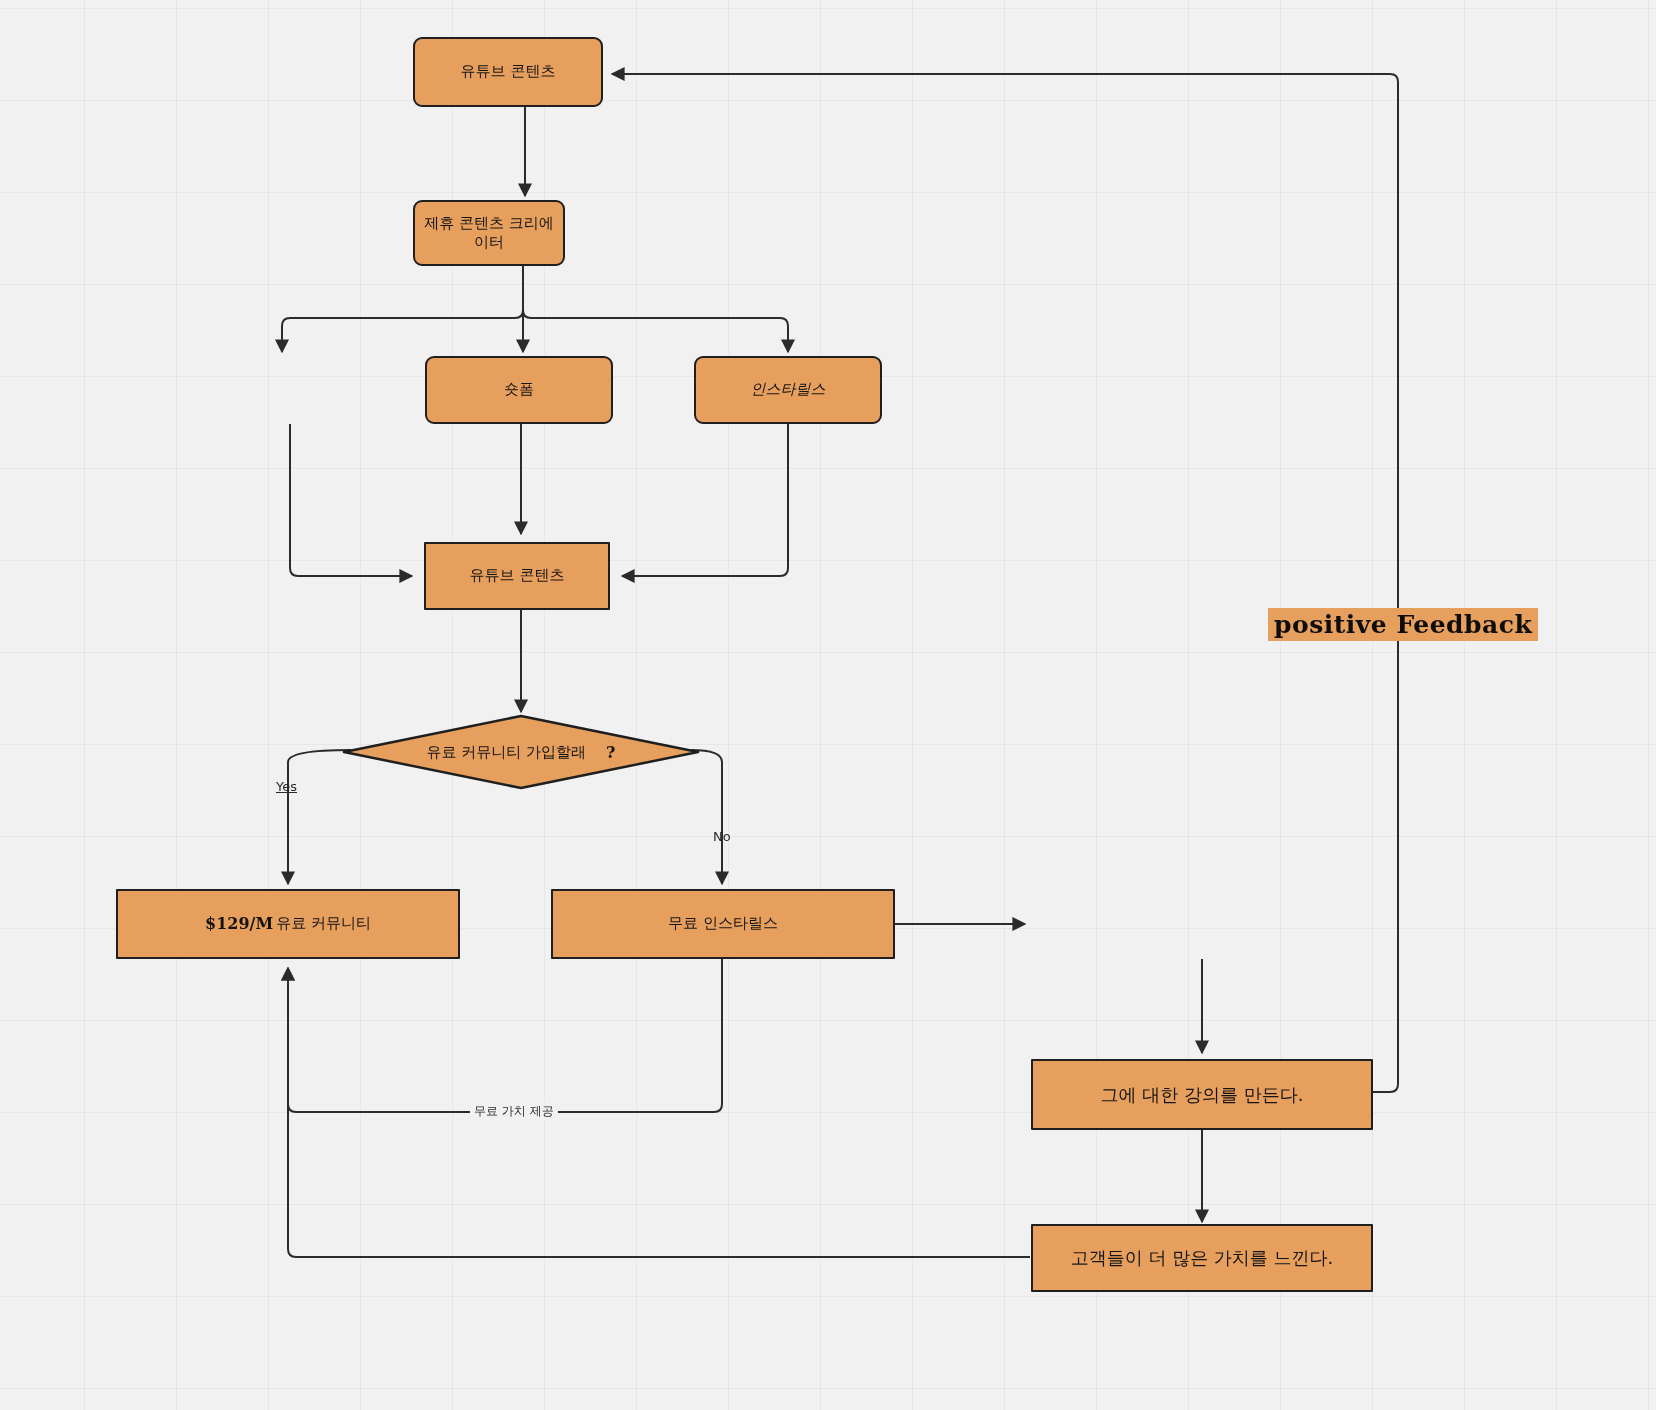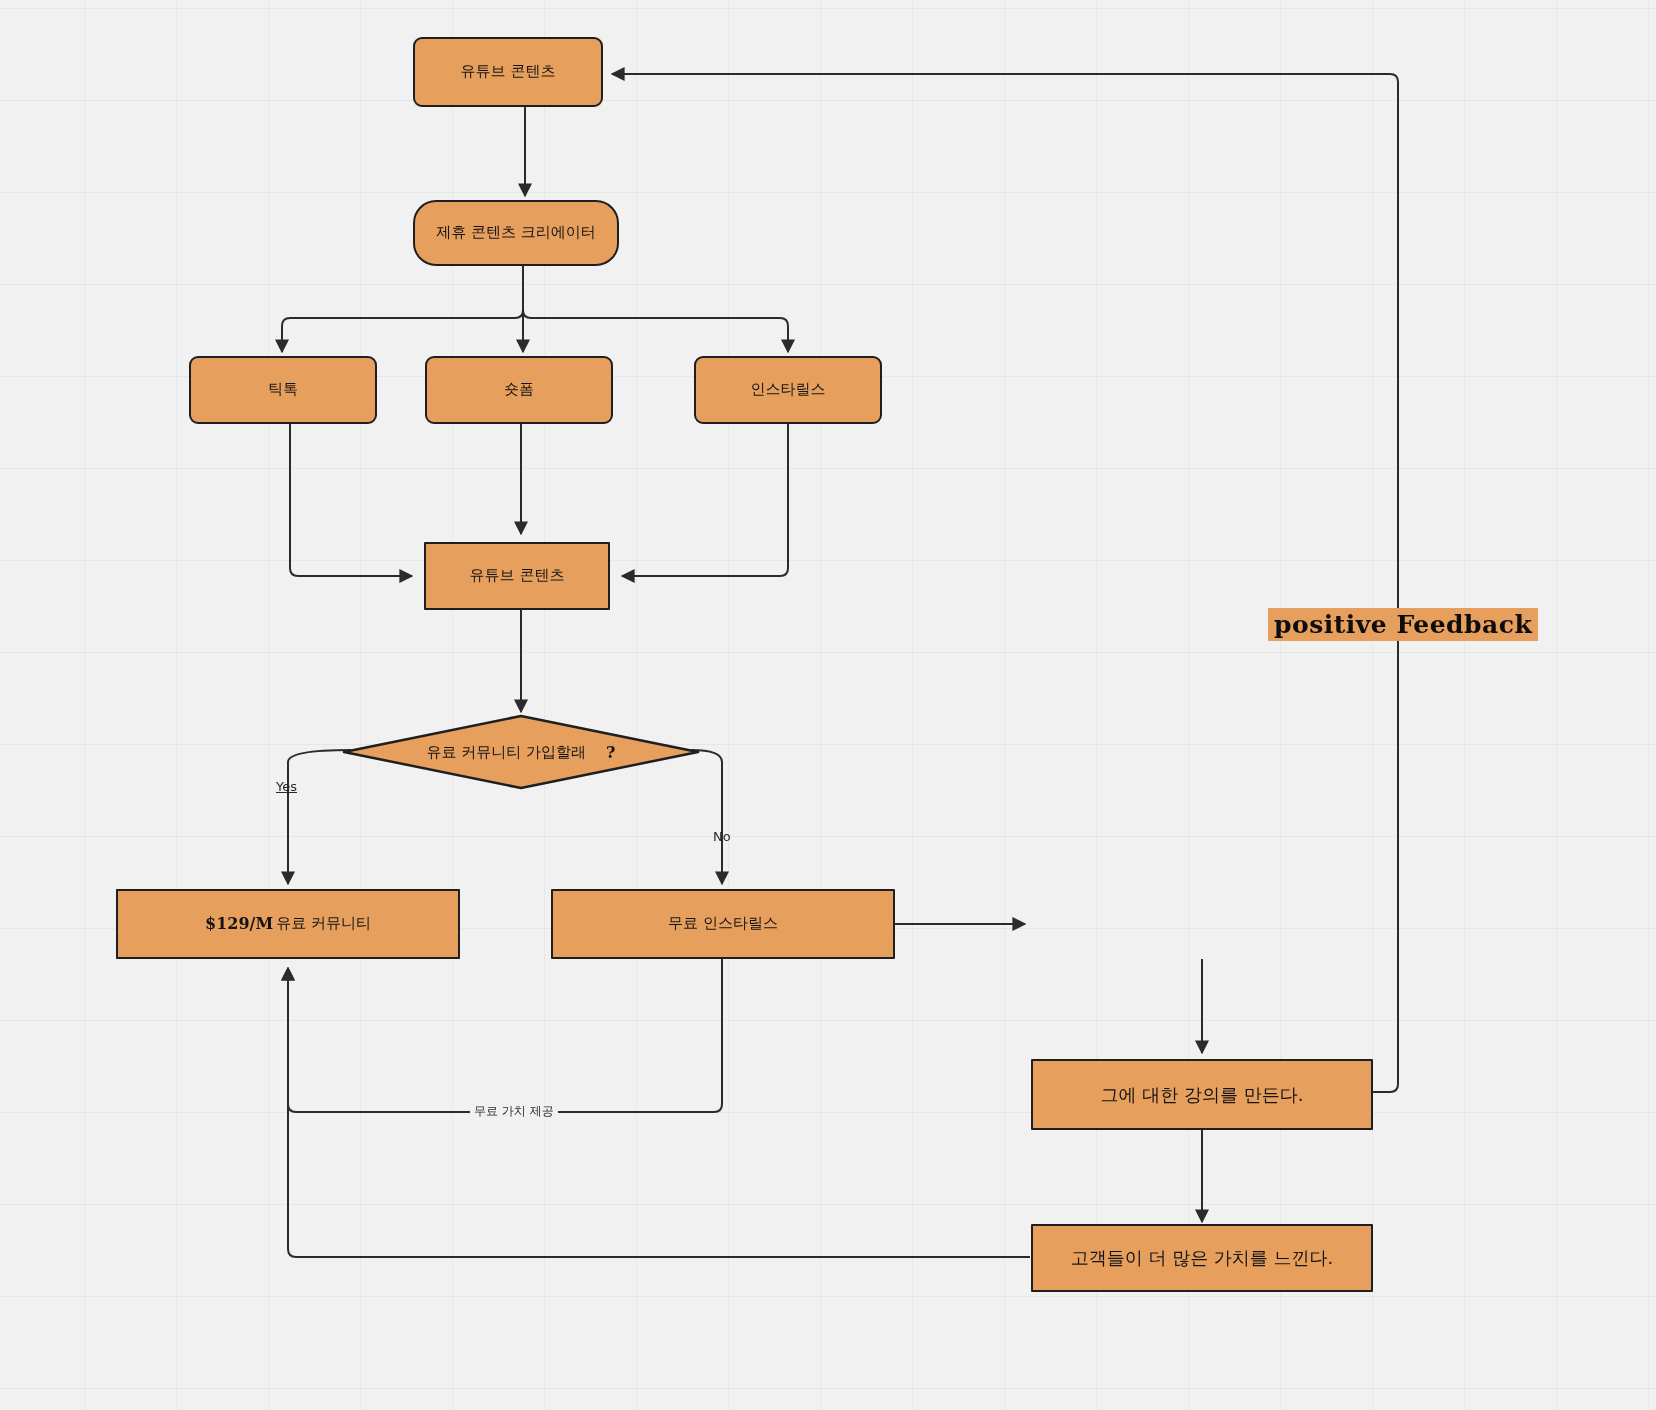--- a/index.html
+++ b/index.html
@@ -141,33 +141,30 @@
       <path d="M 1202,1130 L 1202,1222" marker-end="url(#arrow)"></path>
 
       <path d="M 1030,1257 L 296,1257 Q 288,1257 288,1249 L 288,968" marker-end="url(#arrow)"></path>
     </g>
   </svg>
 
   <div class="node rounded" style="left:413px; top:37px; width:190px; height:70px;">
     <span>유튜브 콘텐츠</span>
   </div>
 
-  <div class="node rounded" style="left:413px; top:200px; width:206px; height:66px;border-radius:23px;">
+  <div class="node rounded" style="left:413px; top:200px; width:152px; height:66px;">
     <span>제휴 콘텐츠 크리에이터</span>
   </div>
 
-  <div class="node rounded" style="left:189px; top:356px; width:188px; height:68px;">
-    <span>틱톡</span>
-  </div>
 
   <div class="node rounded" style="left:425px; top:356px; width:188px; height:68px;">
     <span>숏폼</span>
   </div>
 
-  <div class="node rounded" style="left:694px; top:356px; width:188px; height:68px;">
+  <div class="node rounded" style="left:694px; top:356px; width:188px; height:68px;font-style:italic;">
     <span>인스타릴스</span>
   </div>
 
   <div class="node sharp" style="left:424px; top:542px; width:186px; height:68px;">
     <span>유튜브 콘텐츠</span>
   </div>
 
   <div class="diamond-wrap" style="left:341px; top:714px; width:360px; height:76px;">
     <svg width="360" height="76" viewBox="0 0 360 76" xmlns="http://www.w3.org/2000/svg">
       <polygon points="180,2 357,38 180,74 3,38" fill="#e79f5e" stroke="#1f1f1f" stroke-width="2.5" stroke-linejoin="round"></polygon>

